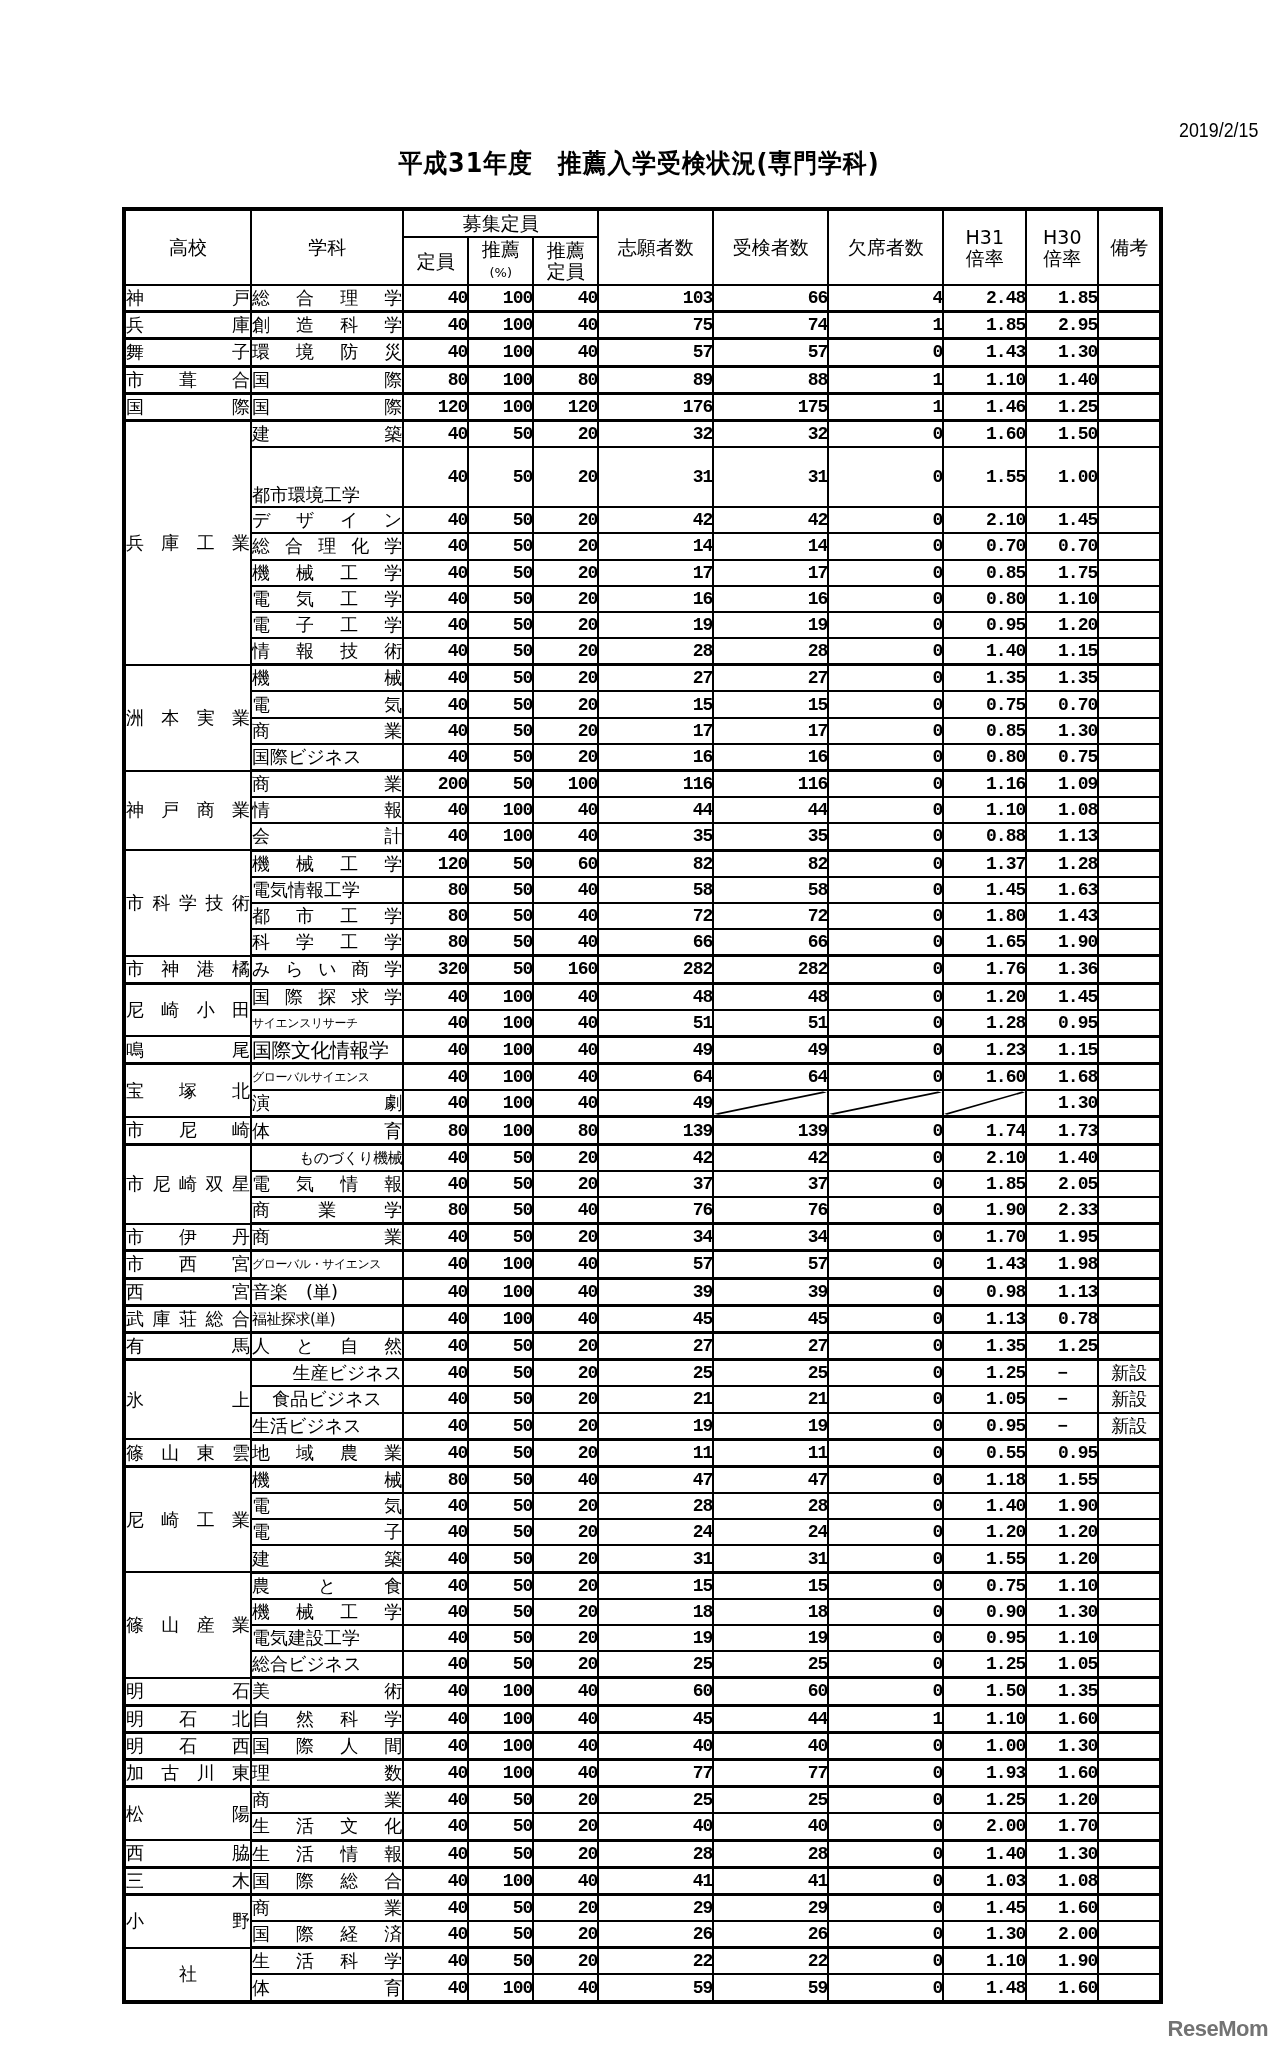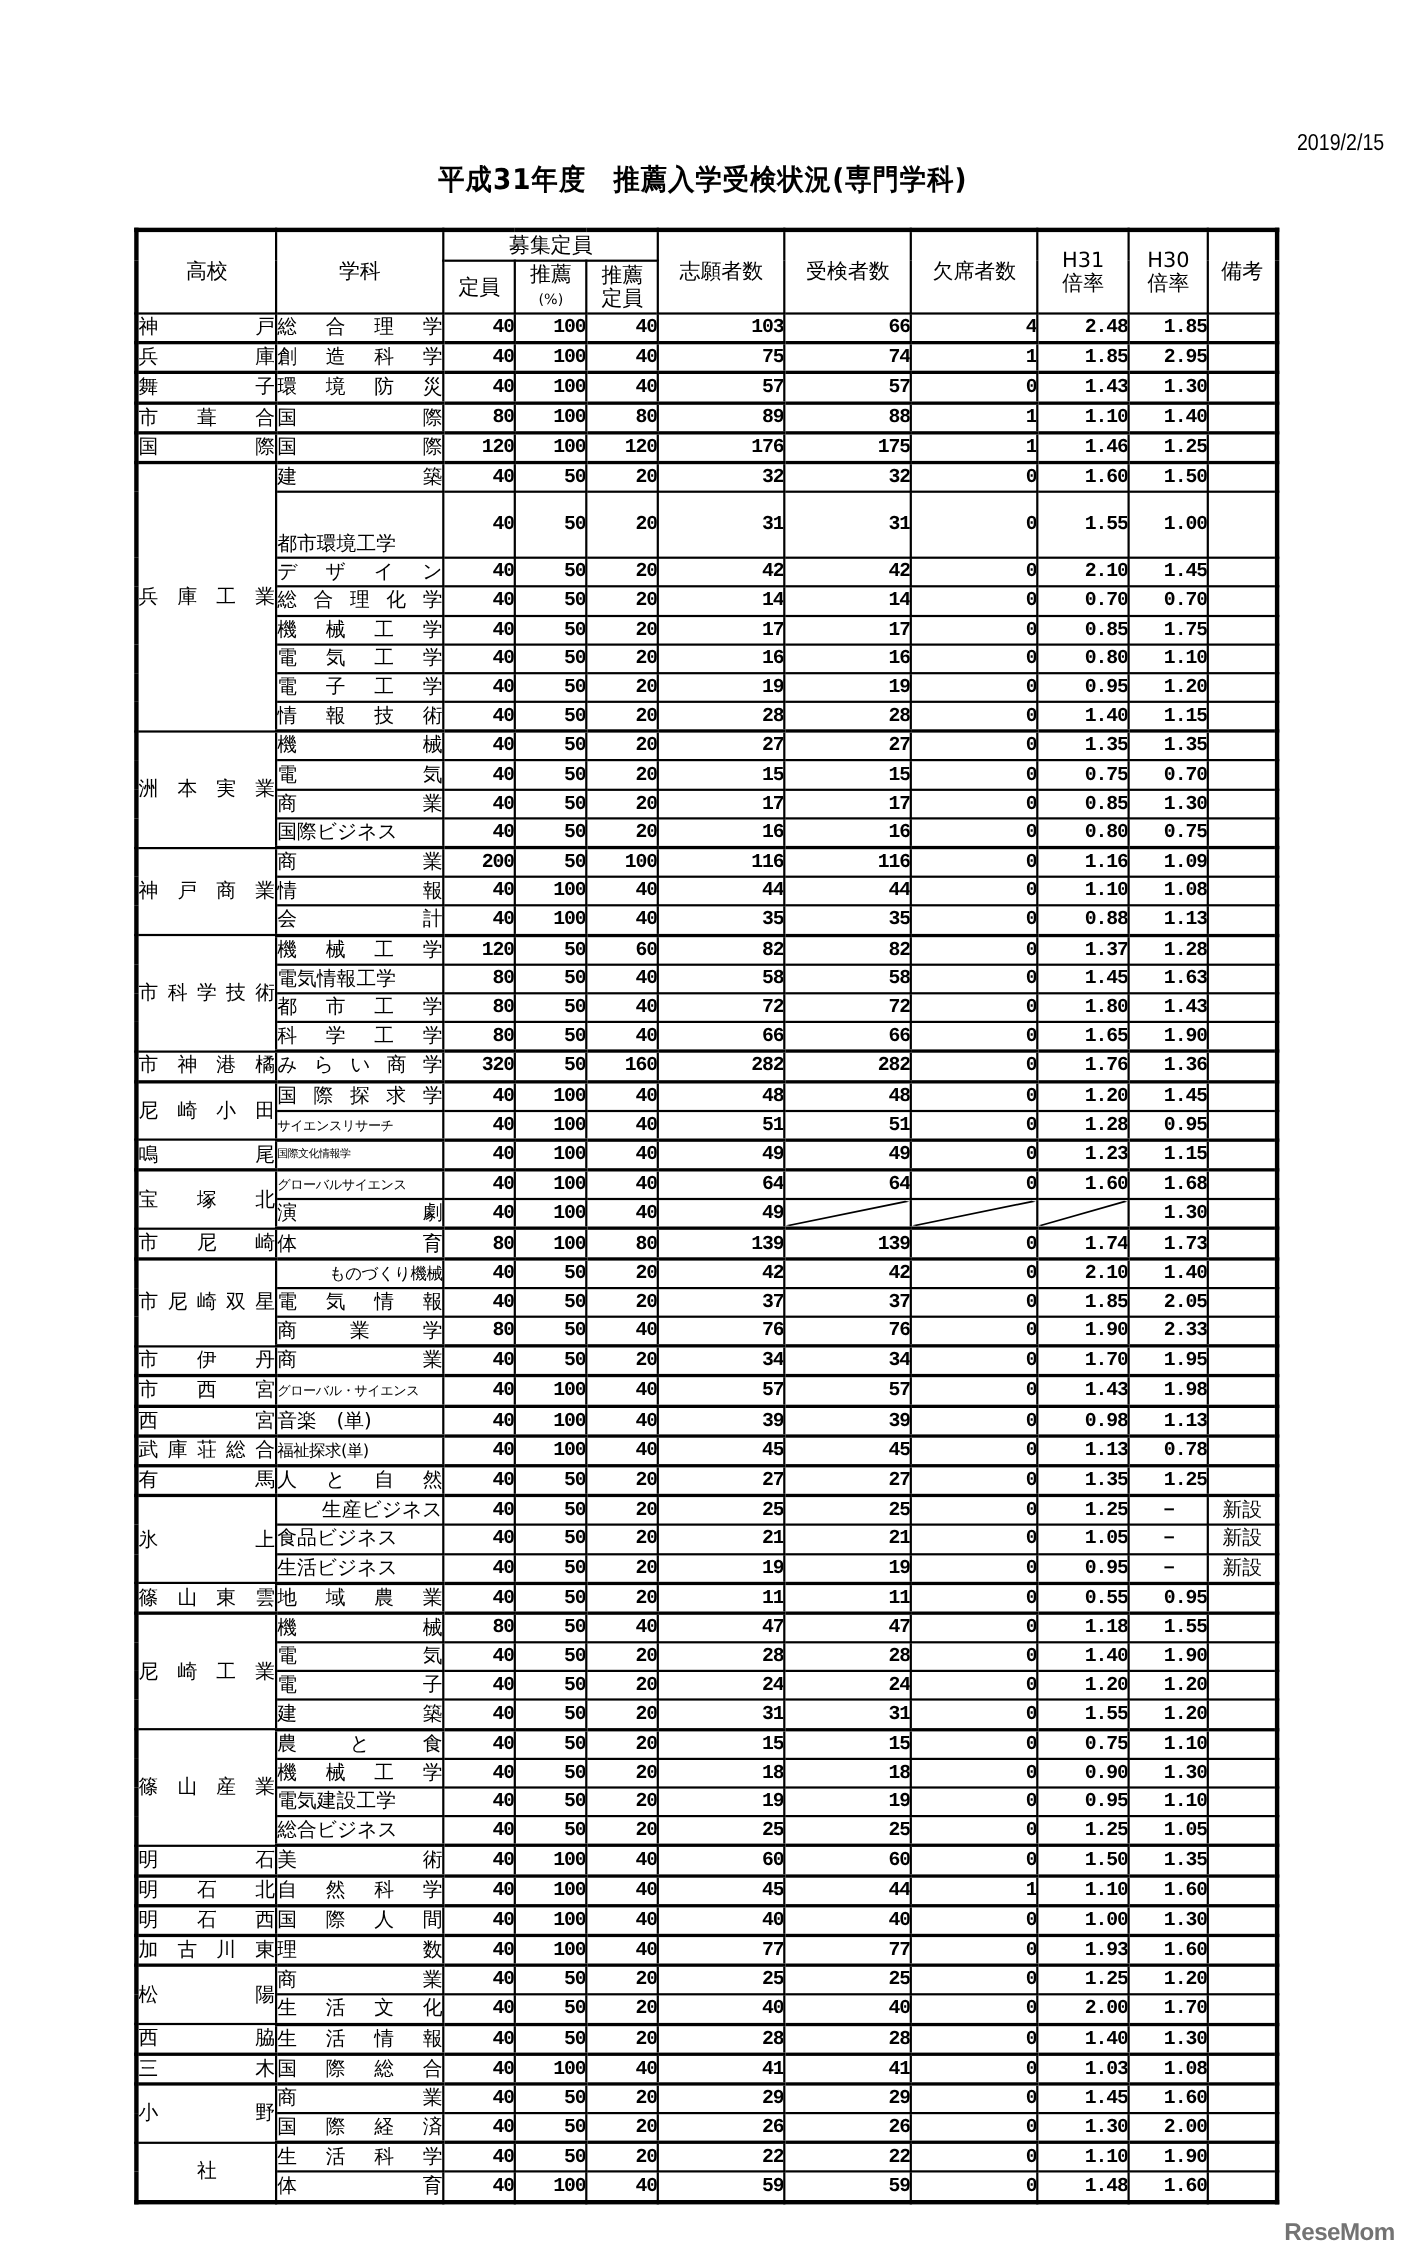--- a/index.html
+++ b/index.html
@@ -628,21 +628,21 @@
         <td class="note"></td>
       </tr>
       <tr class="grp-end">
         <td class="school" rowspan="1">
           <div class="inner">
             <span>鳴</span>
             <span>尾</span>
           </div>
         </td>
         <td class="dept">
-          <div class="inner" style="display: block; font-size: 10px; letter-spacing: -0.5px;">国際文化情報学</div>
+          <div class="inner" style="display: block; font-size: 20px; letter-spacing: -0.5px;">国際文化情報学</div>
         </td>
         <td class="num">40</td>
         <td class="num">100</td>
         <td class="num">40</td>
         <td class="num">49</td>
         <td class="num">49</td>
         <td class="num">0</td>
         <td class="num">1.23</td>
         <td class="num">1.15</td>
         <td class="note"></td>
@@ -909,21 +909,21 @@
         <td class="num">20</td>
         <td class="num">25</td>
         <td class="num">25</td>
         <td class="num">0</td>
         <td class="num">1.25</td>
         <td class="num" style="text-align: center; padding-right: 0px;">－</td>
         <td class="note">新設</td>
       </tr>
       <tr>
         <td class="dept">
-          <div class="inner" style="display: block;">食品ビジネス</div>
+          <div class="inner" style="display: block; text-align: center;">食品ビジネス</div>
         </td>
         <td class="num">40</td>
         <td class="num">50</td>
         <td class="num">20</td>
         <td class="num">21</td>
         <td class="num">21</td>
         <td class="num">0</td>
         <td class="num">1.05</td>
         <td class="num" style="text-align: center; padding-right: 0px;">－</td>
         <td class="note">新設</td>

